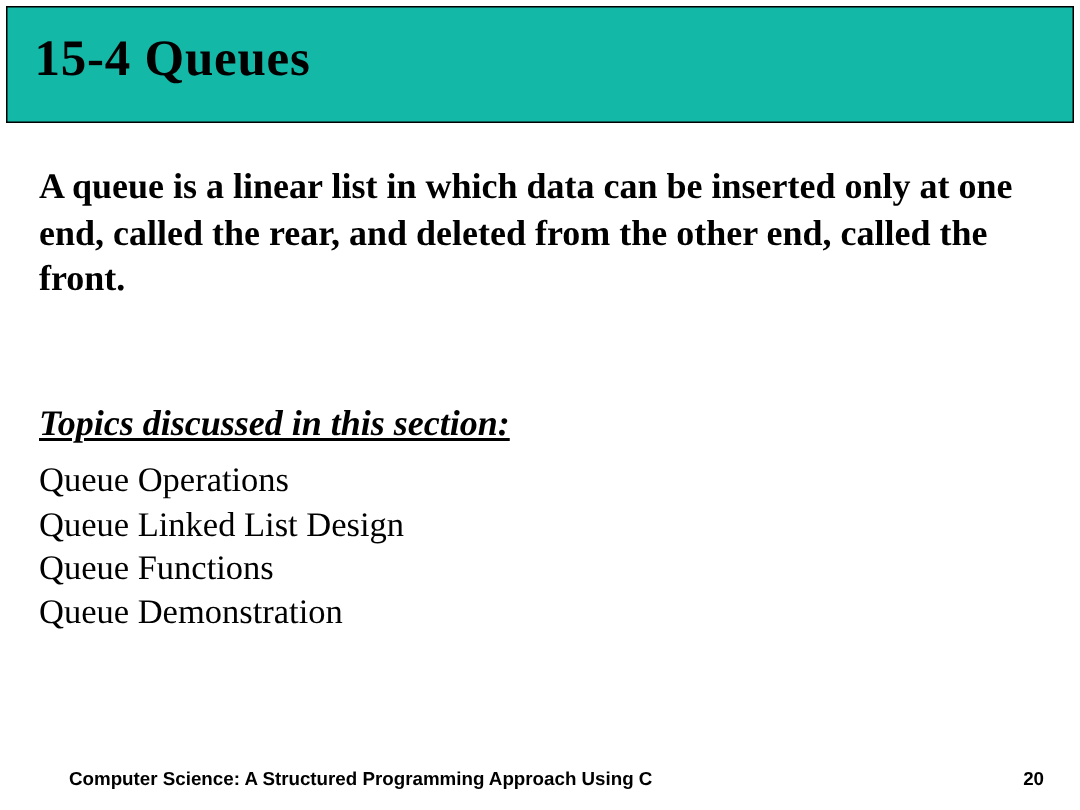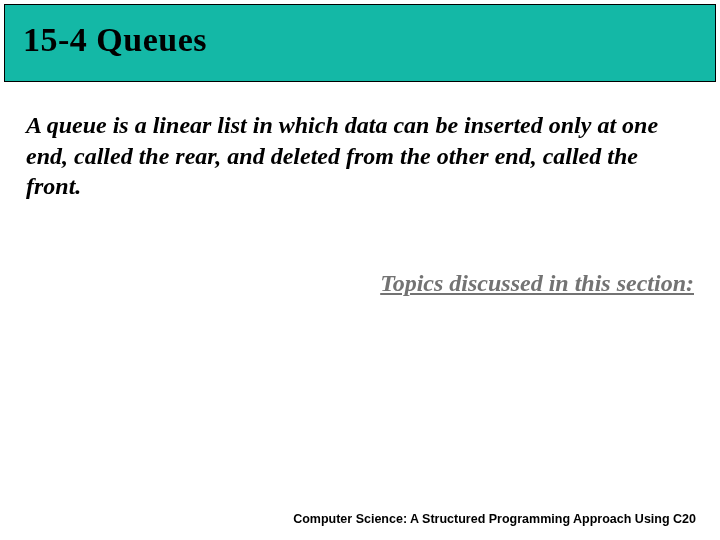--- a/index.html
+++ b/index.html
@@ -20,71 +20,75 @@
   .title-text {
     font-weight: bold;
     font-size: 34px;
     color: #000;
     letter-spacing: 0.5px;
   }
   .body-wrap {
     padding: 28px 26px 0 26px;
   }
   .definition {
-    font-style: italic;
     font-weight: bold;
     font-size: 24px;
     line-height: 1.28;
     color: #000;
   }
   .topics-heading {
     margin-top: 68px;
     font-style: italic;
     font-weight: bold;
     font-size: 24px;
     text-decoration: underline;
-    color: #737373;
-    text-align: right;
+    color: #000000;
   }
   .topics-list {
     margin-top: 8px;
     list-style: none;
   }
   .topics-list li {
     font-size: 23px;
     line-height: 1.28;
     color: #000;
     font-family: "Times New Roman", Times, serif;
   }
   .footer {
     position: absolute;
     bottom: 14px;
     left: 0;
     right: 0;
     padding: 0 24px 0 14px;
     display: flex;
-    justify-content: flex-end;
+    justify-content: space-between;
     align-items: baseline;
     font-family: Arial, Helvetica, sans-serif;
     font-weight: bold;
     font-size: 12.5px;
     color: #000;
     margin-left: 32px;
   }
 </style>
 </head>
 <body>
 
 <div class="title-banner">
   <div class="title-text">15-4   Queues</div>
 </div>
 
 <div class="body-wrap">
   <p class="definition">A queue is a linear list in which data can be inserted only at one end, called the rear, and deleted from the other end, called the front.</p>
 
   <p class="topics-heading">Topics discussed in this section:</p>
 
+  <ul class="topics-list">
+    <li>Queue Operations</li>
+    <li>Queue Linked List Design</li>
+    <li>Queue Functions</li>
+    <li>Queue Demonstration</li>
+  </ul>
 </div>
 
 <div class="footer">
   <span>Computer Science: A Structured Programming Approach Using C</span>
   <span>20</span>
 </div>
 
 </body></html>

